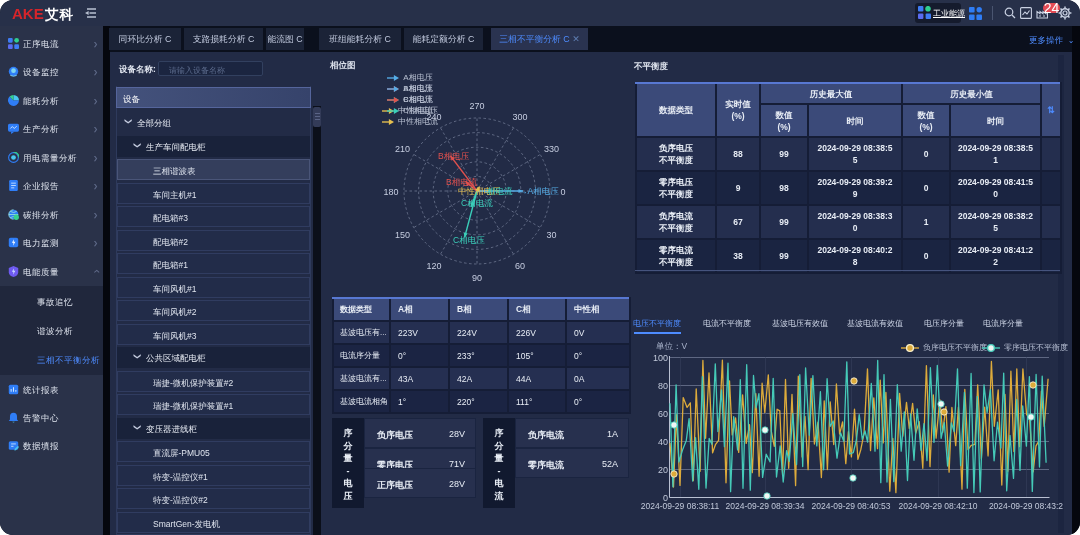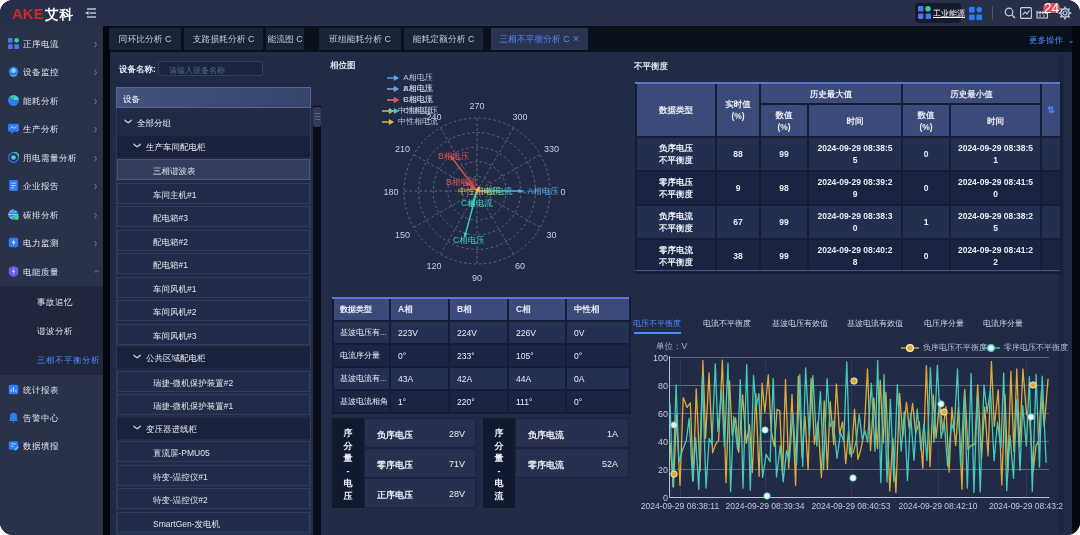--- a/index.html
+++ b/index.html
@@ -554,21 +554,21 @@
       <div style="margin-top:9px;line-height:12.5px;">序<br>分<br>量<br>-<br>电<br>压</div>
     </div>
   <div class="abs seqrow" style="left:364px;top:418px;width:112px;height:30px;">
       <span class="n">负序电压</span>
       <span class="v">28V</span>
     </div>
   <div class="abs seqrow" style="left:364px;top:448px;width:112px;height:30px;">
       <span class="n">零序电压</span>
       <span class="v">71V</span>
     </div>
-  <div class="abs seqrow" style="left:364px;top:478px;width:112px;height:30px;padding-left:16px;">
+  <div class="abs seqrow" style="left:364px;top:468px;width:112px;height:30px;padding-left:16px;">
       <span class="n">正序电压</span>
       <span class="v">28V</span>
     </div>
   <div class="abs seqlab" style="left:483px;top:418px;height:90px;">
       <div style="margin-top:9px;line-height:12.5px;">序<br>分<br>量<br>-<br>电<br>流</div>
     </div>
   <div class="abs seqrow" style="left:515px;top:418px;width:114px;height:30px;">
       <span class="n">负序电流</span>
       <span class="v">1A</span>
     </div>

